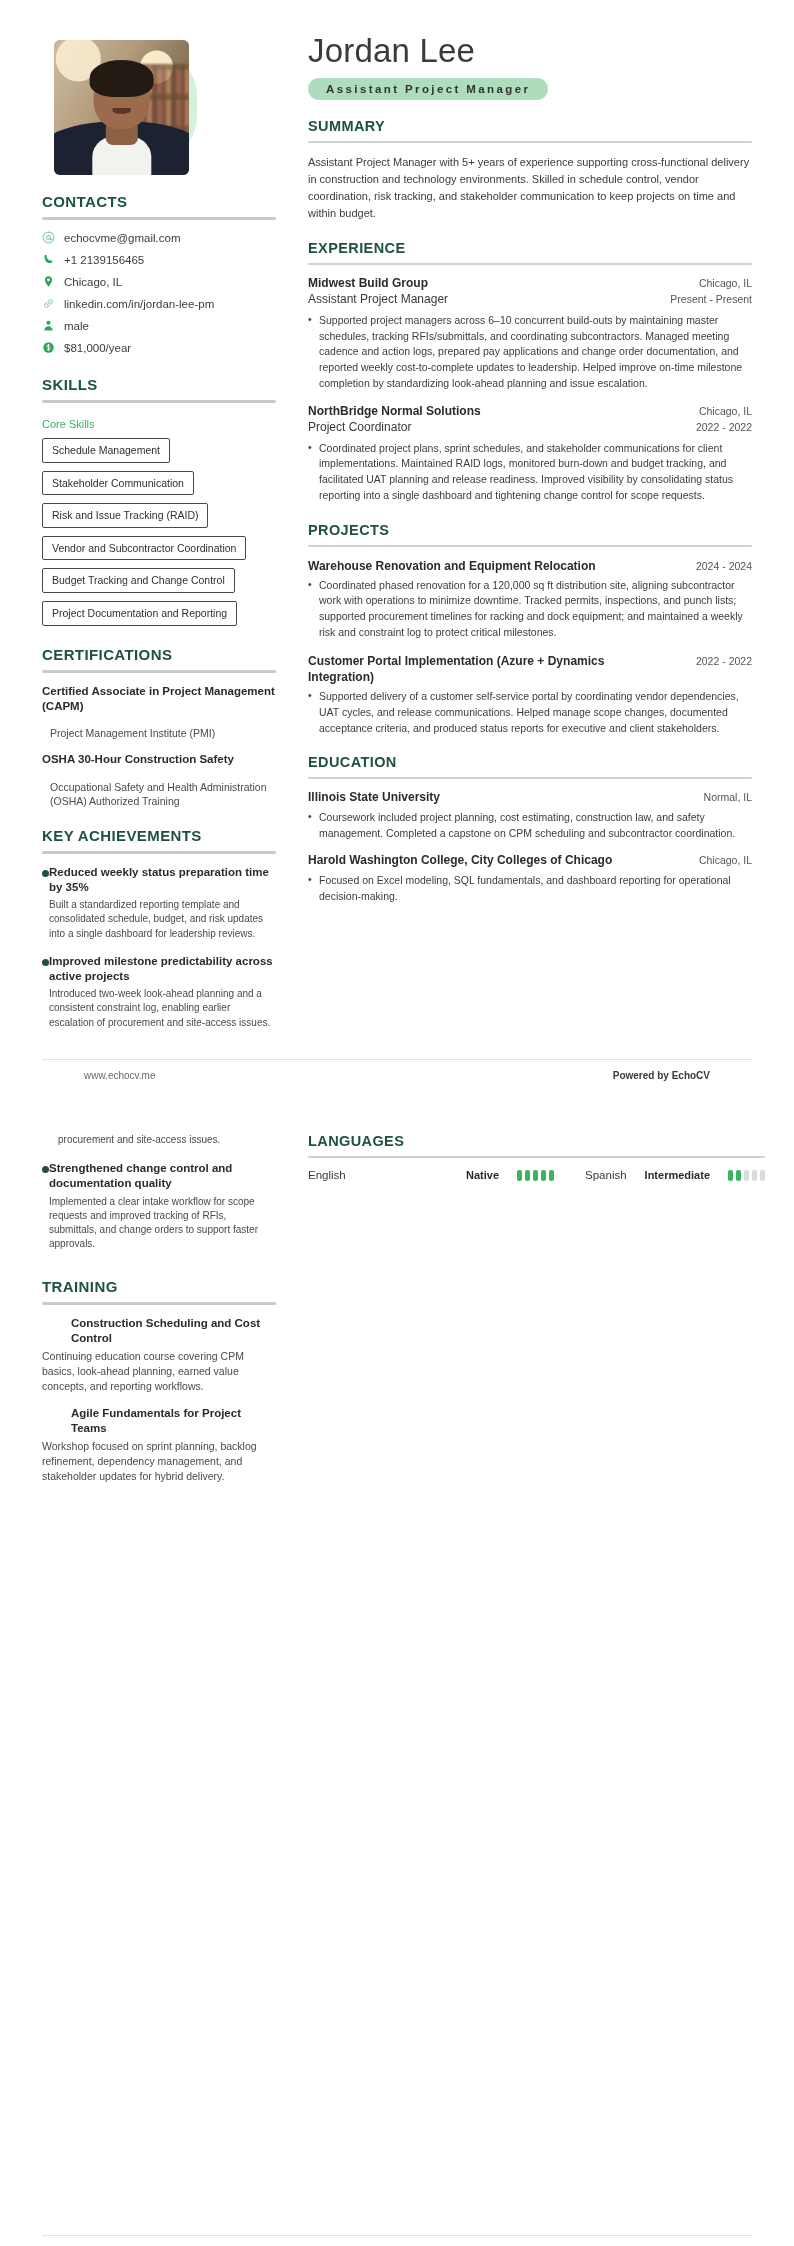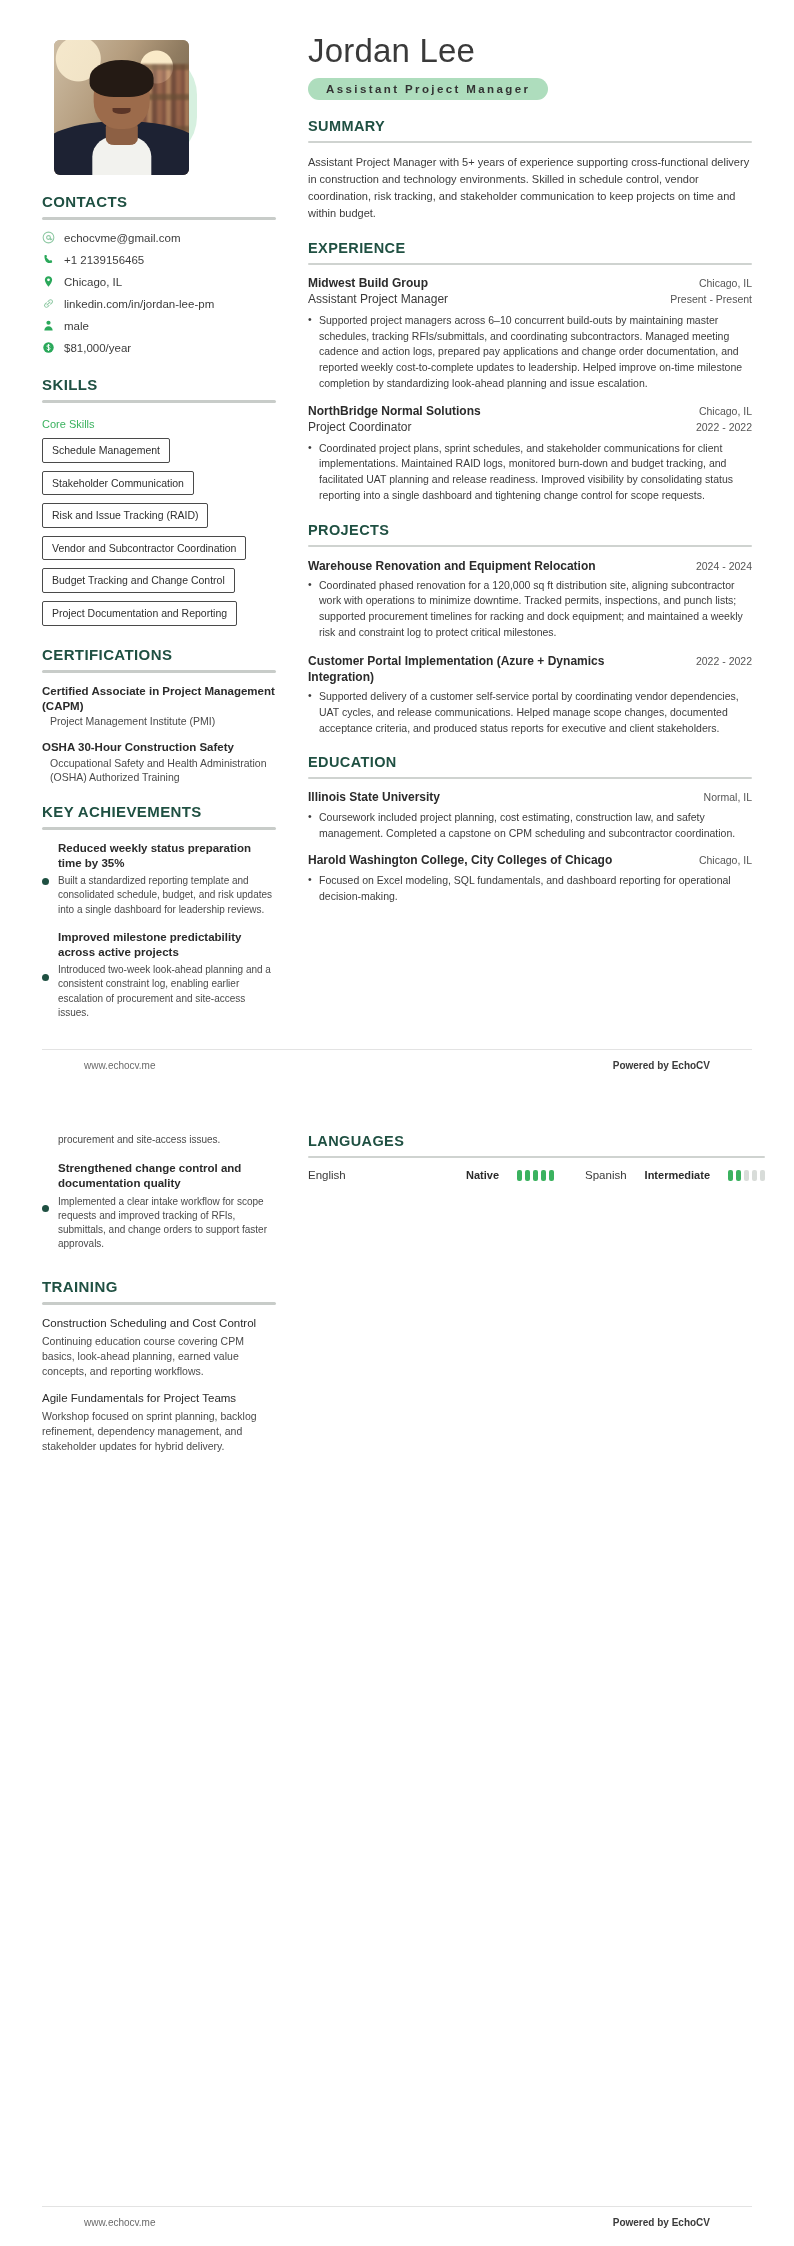--- a/index.html
+++ b/index.html
@@ -103,31 +103,31 @@
   .skill-group-title { font-size: 11px; font-weight: 400; color: #3bb25f; margin: 15px 0 8px 0; }
   .chip {
     display: block; border: 1px solid #4a4a4a; border-radius: 2px;
     padding: 5px 9px; font-size: 10.5px; color: #2f2f2f; margin-bottom: 8px;
     width: fit-content; max-width: 100%; background: #fff; line-height: 1.2;
   }
 
   
   .cert { margin-bottom: 11px; }
   .cert-name { font-size: 11.5px; font-weight: 700; color: #2b2b2b; line-height: 1.3; }
-  .cert-org { font-size: 10.5px; color: #4a4a4a; line-height: 1.35; margin-top: 1px; padding-left: 8px; }
-
-  
-  .ach { display: flex; gap: 9px; margin-bottom: 13px; align-items: center; }
+  .cert-org { font-size: 10.5px; color: #4a4a4a; line-height: 1.35; margin-top: 13px; padding-left: 8px; }
+
+  
+  .ach { display: flex; margin-bottom: 13px; }
   .ach-dot { flex: 0 0 7px; width: 7px; height: 7px; border-radius: 50%; background: #1f5042; margin-top: 5px; }
   .ach-title { font-size: 11.5px; font-weight: 700; color: #2b2b2b; line-height: 1.32; }
   .ach-desc { font-size: 10px; color: #4a4a4a; line-height: 1.42; margin-top: 3px; }
 
   
   .train { margin-bottom: 12px; }
-  .train-name { font-size: 11.5px; font-weight: 400; color: #2b2b2b; line-height: 1.3; }
+  .train-name { font-size: 11.5px; font-weight: 700; color: #2b2b2b; line-height: 1.3; margin-left: 29px; }
   .train-desc { font-size: 10.5px; color: #4a4a4a; line-height: 1.42; margin-top: 3px; }
 
   
   .name { font-size: 33px; font-weight: 400; color: #3a3a3a; letter-spacing: .2px; line-height: 1.05; }
   .title-badge {
     display: inline-block; margin-top: 9px; background: #aeddbd; color: #333;
     font-size: 11.5px; font-weight: 700; letter-spacing: 2.4px;
     padding: 5px 18px; border-radius: 14px;
   }
   .summary { font-size: 11px; color: #3c3c3c; line-height: 1.55; }

